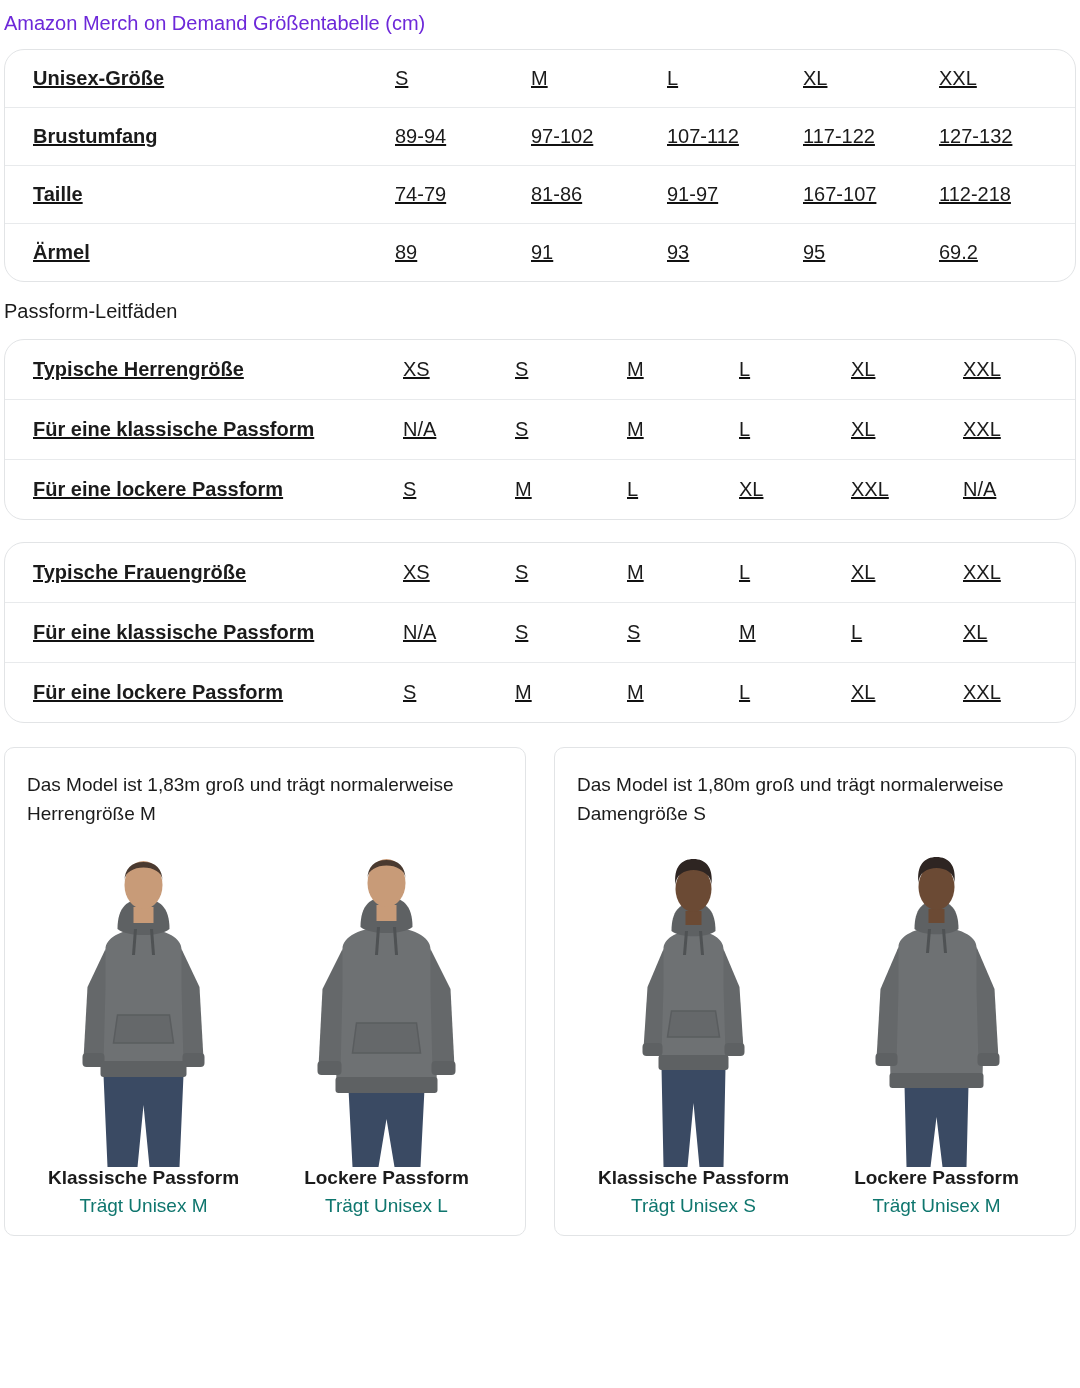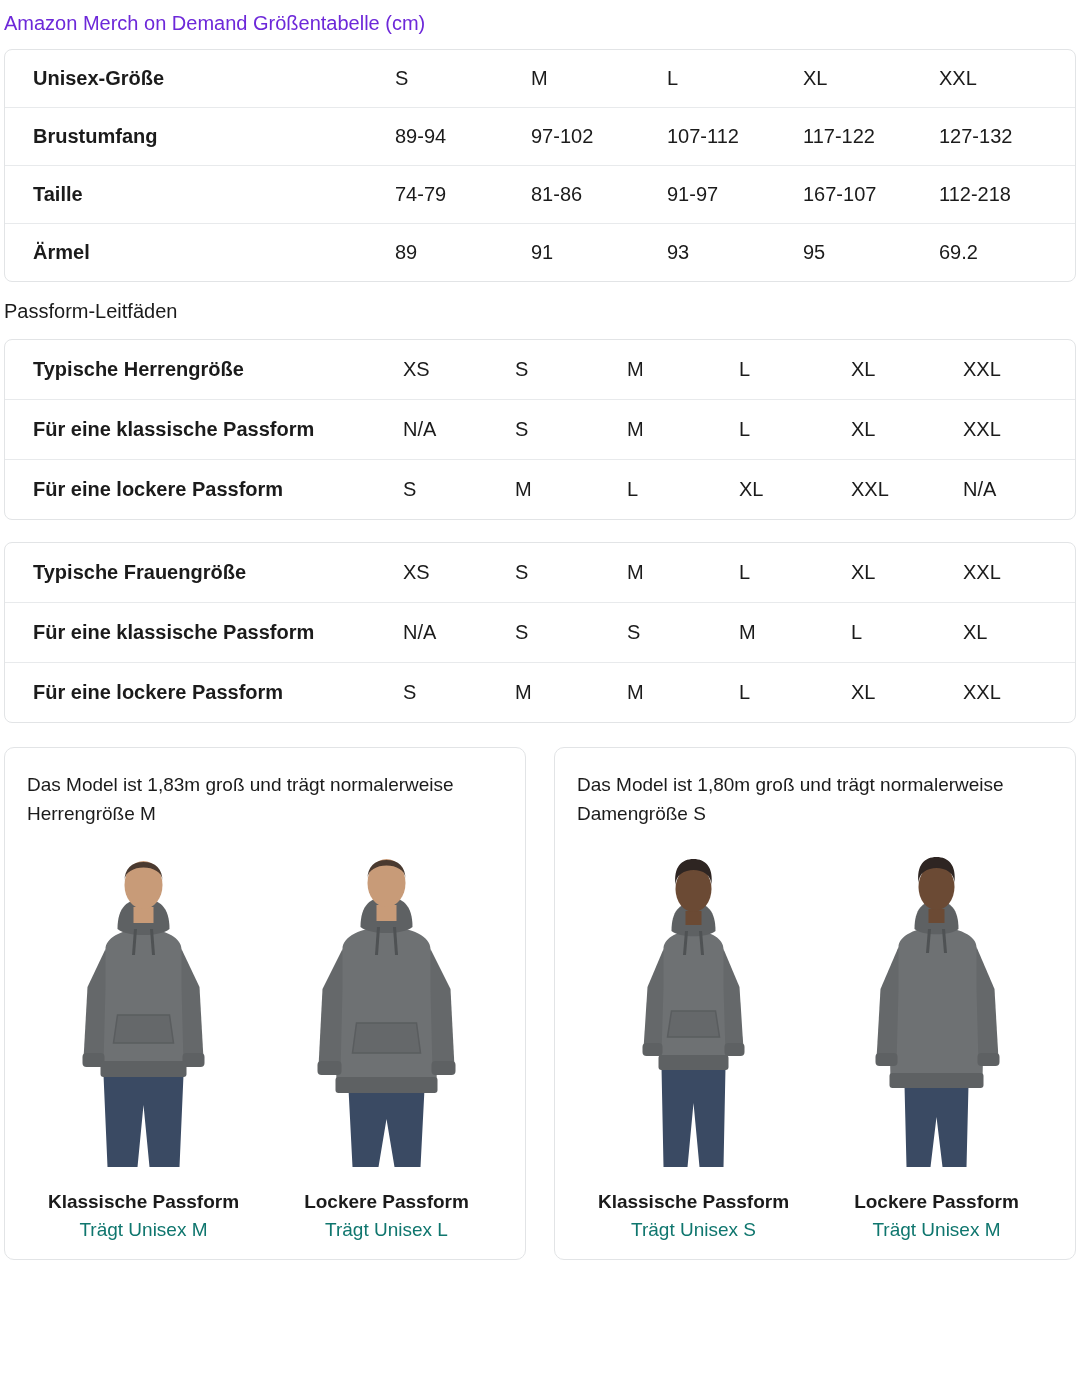--- a/index.html
+++ b/index.html
@@ -20,24 +20,25 @@
     padding: 8px 0 12px 0;
   }
   .page-title {
     font-size: 20px;
     color: #6d28d9;
     padding: 4px 0 14px 4px;
     font-weight: 400;
   }
   .card {
     border: 1px solid #e2e4e6;
-    border-radius: 8px;
+    border-radius: 20px;
     margin: 0 4px 0 4px;
     overflow: hidden;
     background: #fff;
+    text-decoration: underline;
   }
   table.sizes {
     width: 100%;
     border-collapse: collapse;
     table-layout: fixed;
   }
   table.sizes tr + tr td,
   table.sizes tr + tr th {
     border-top: 1px solid #e8eaec;
   }
@@ -111,21 +112,21 @@
   }
   .figure-img {
     height: 330px;
     width: 100%;
     display: block;
   }
   .fig-title {
     font-size: 19px;
     font-weight: 700;
     color: #1b1b1b;
-    margin-top: 24px;
+    margin-top: 0;
     text-align: center;
   }
   .fig-sub {
     font-size: 19px;
     color: #0f766e;
     margin-top: 6px;
   }
 </style>
 </head>
 <body>

